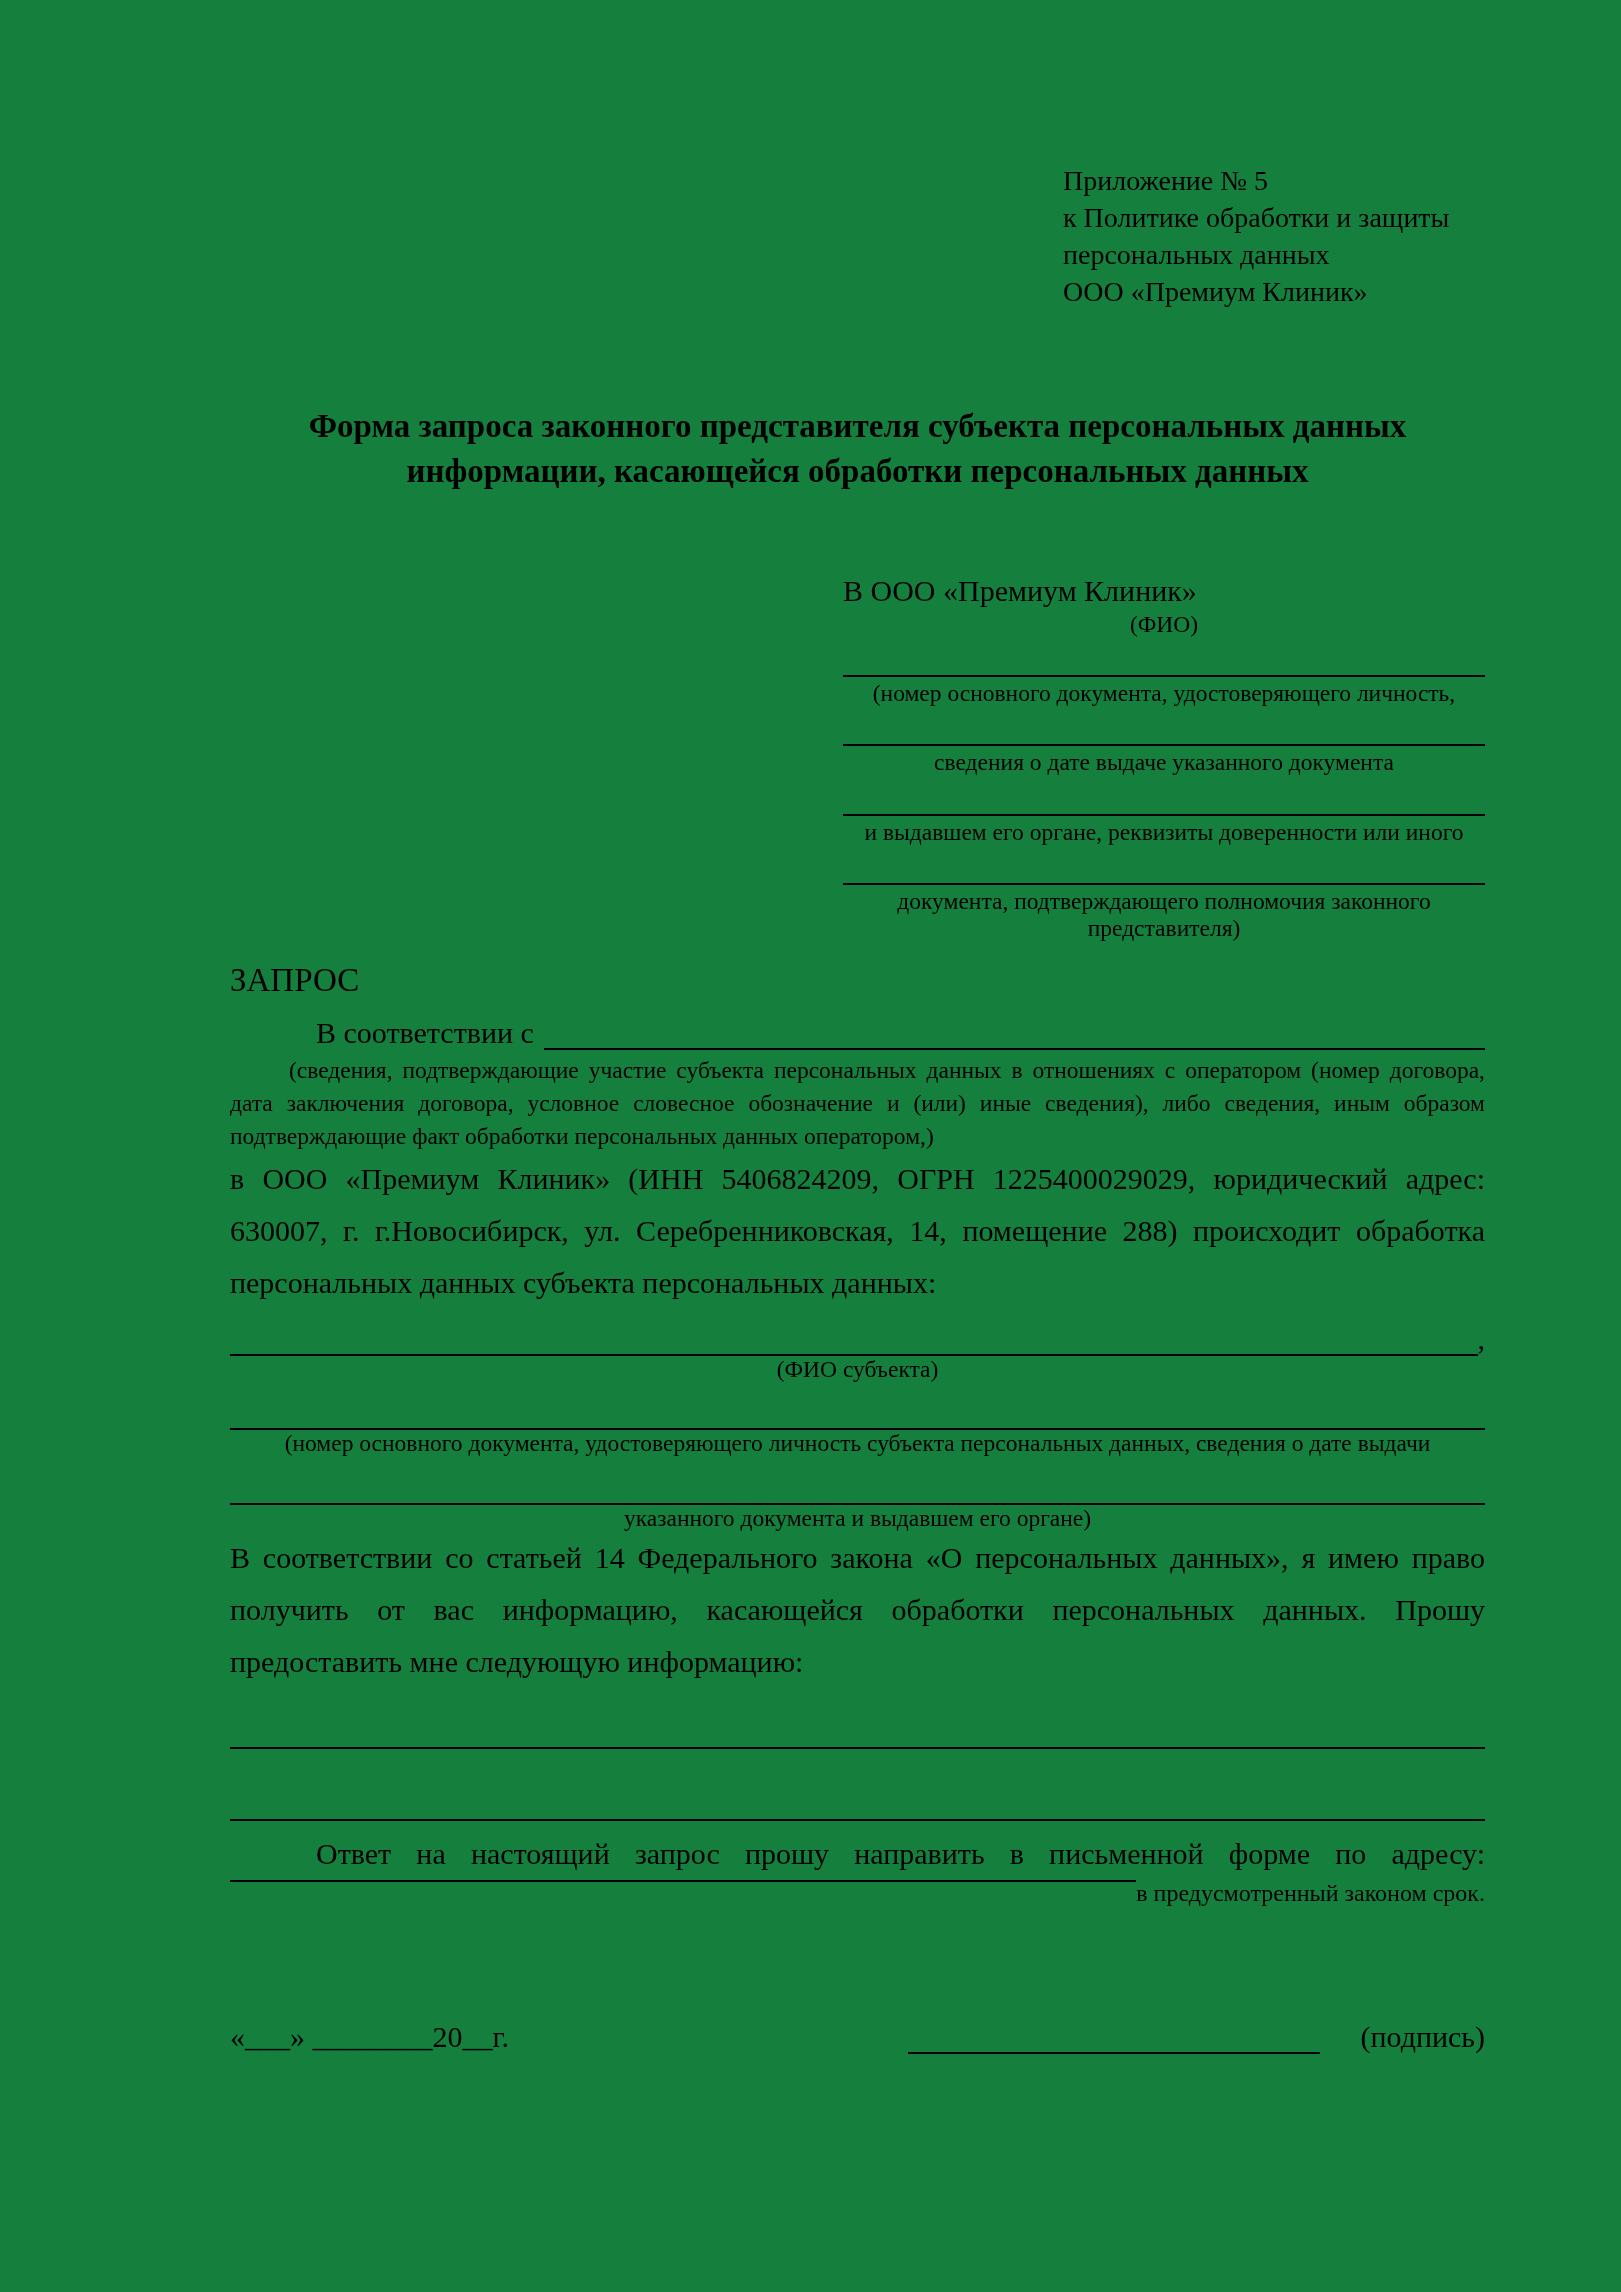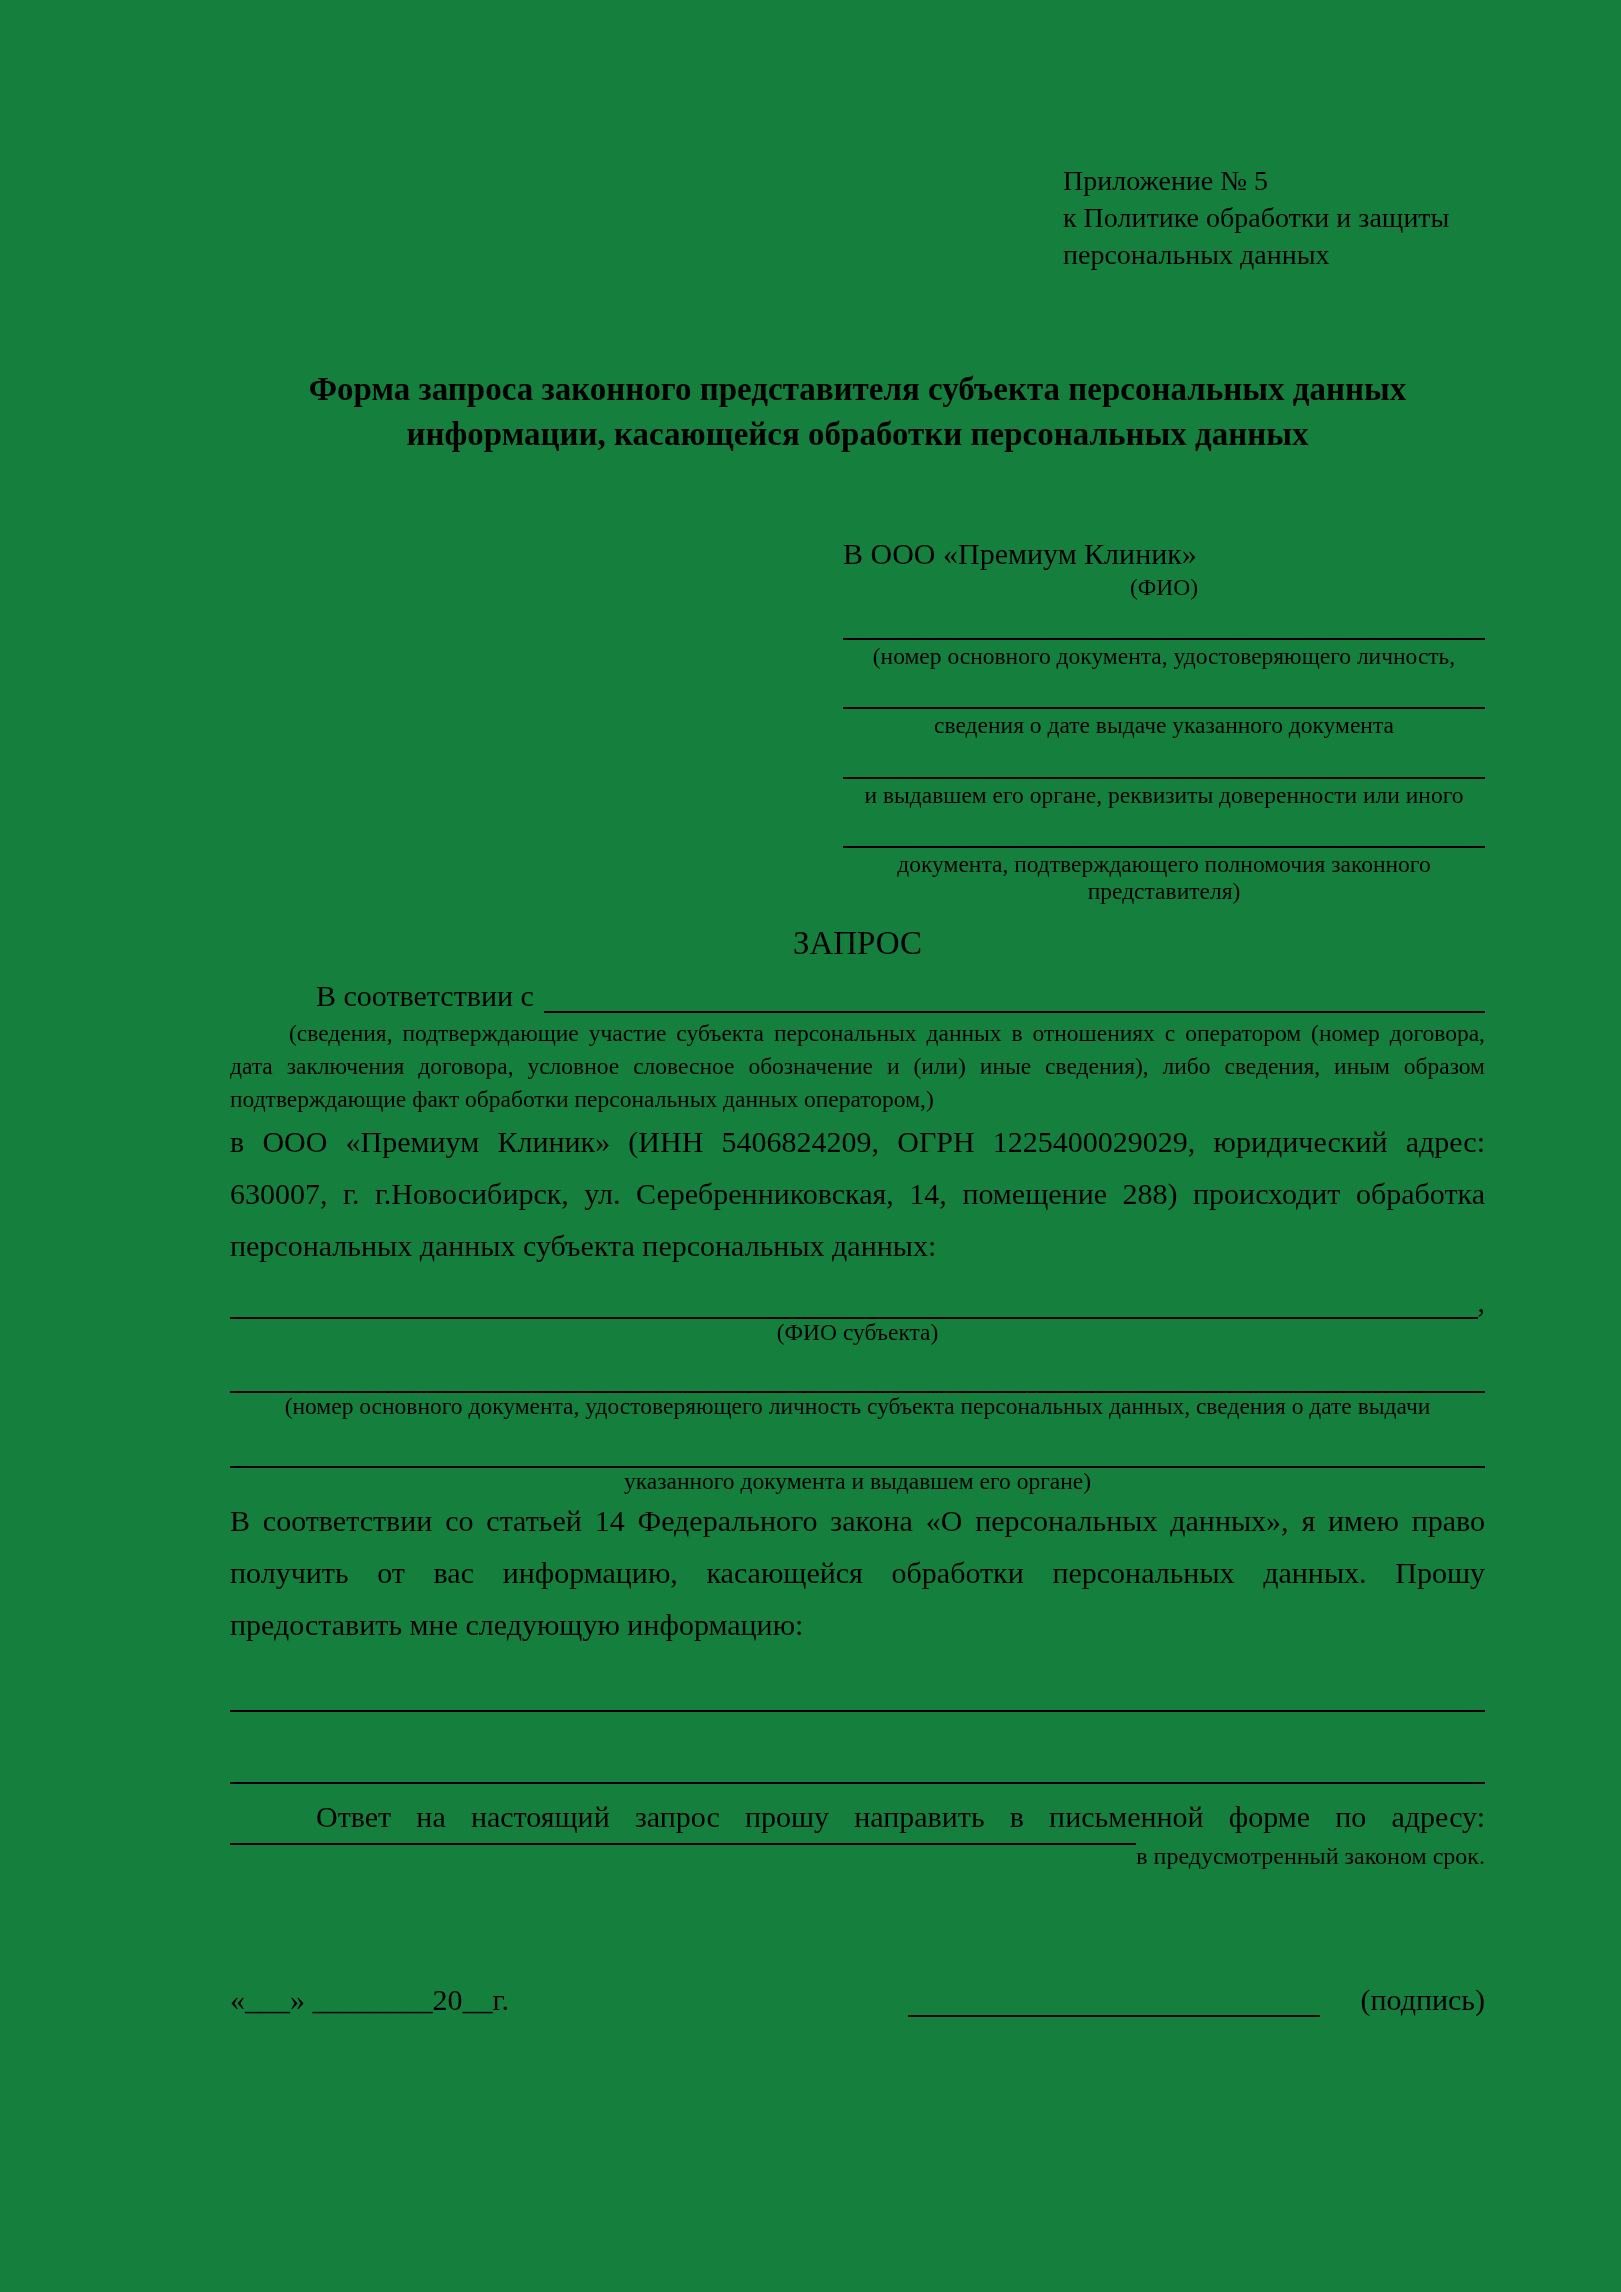--- a/index.html
+++ b/index.html
@@ -38,21 +38,21 @@
   .to-line { font-size: 30px; line-height: 41px; }
   .from-row { display: flex; align-items: flex-end; height: 43px; font-size: 30px; }
   .from-row .label { white-space: nowrap; padding-right: 7.8px; }
   .fill-line { flex: 1 1 auto; border-bottom: 2.9px solid #000; }
   .caption { font-size: 23.5px; line-height: 27.4px; text-align: center; }
   .field-group { margin-top: 5.9px; }
   .field-line { height: 33px; border-bottom: 2.9px solid #000; }
   .field-group .caption { margin-top: 2.9px; }
 
   
-  .request-heading { margin-top: 15.7px; text-align: center; font-size: 33px; line-height: 45px; }
+  .request-heading { margin-top: 15.7px; text-align: left; font-size: 33px; line-height: 45px; }
   .intro-row { display: flex; align-items: flex-end; height: 47px; font-size: 30px; }
   .intro-row .label { white-space: nowrap; padding-left: 86px; padding-right: 9.8px; }
   .intro-caption {
     margin-top: 3.9px;
     font-size: 23.5px;
     line-height: 33px;
     text-align: justify;
     text-indent: 59px;
   }
   .para {
@@ -95,20 +95,21 @@
 </head>
 <body>
 
 <div class="page">
   <div class="content">
 
     <div class="header-block">
       <div>Приложение № 5</div>
       <div>к Политике обработки и защиты</div>
       <div>персональных данных</div>
+      <div>ООО «Премиум Клиник»</div>
     </div>
 
     <div class="doc-title">
       <div>Форма запроса законного представителя субъекта персональных данных</div>
       <div>информации, касающейся обработки персональных данных</div>
     </div>
 
     <div class="addressee">
       <div class="to-line">В ООО «Премиум Клиник»</div>
       <div class="caption">(ФИО)</div>

